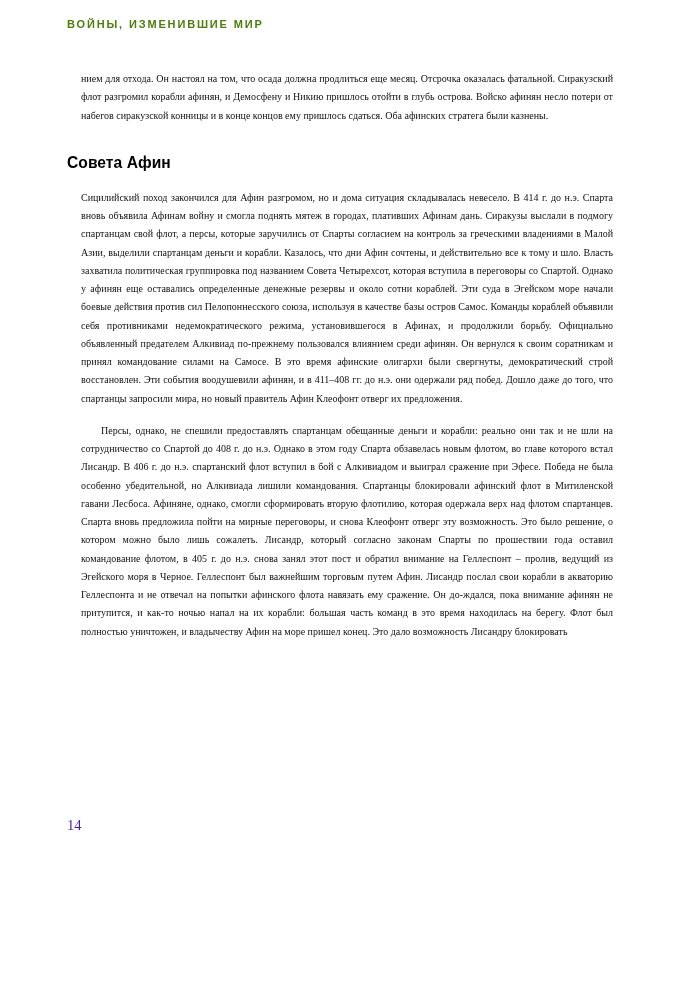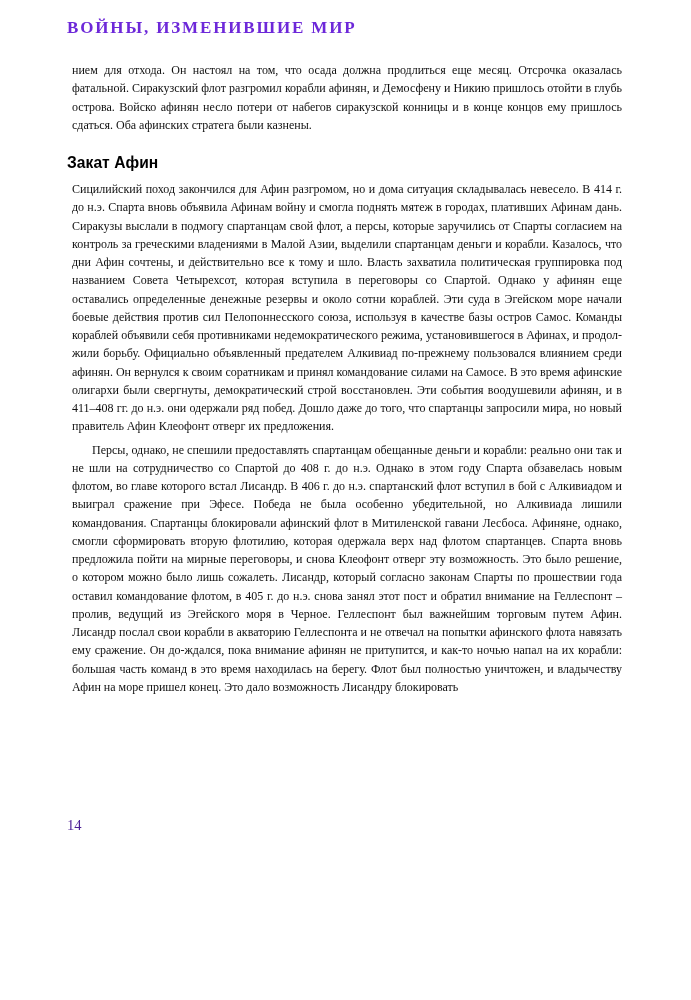--- a/index.html
+++ b/index.html
@@ -23,39 +23,39 @@
     inset: 0;
     background: #ffffff;
   }
 
   
   .running-head {
     position: absolute;
     left: 67px;
     top: 18px;
     width: 560px;
-    font-family: Liberation Serif, serif;
+    font-family: Liberation Sans, sans-serif;
     font-weight: 700;
-    font-size: 17px;
+    font-size: 11px;
     letter-spacing: 1.85px;
-    color: #6d28d9;
+    color: #4d7c0f;
     white-space: nowrap;
   }
 
   
   .column {
     position: absolute;
     left: 67px;
     top: 56px;
     width: 560px;
   }
 
   p.body-text {
-    margin: 5px;
-    font-size: 12px;
+    margin: 14px;
+    font-size: 10px;
     line-height: 18.25px;
     text-align: justify;
     text-justify: inter-word;
     hyphens: manual;
     -webkit-hyphens: manual;
     color: #101010;
     text-indent: 0;
   }
   p.body-text.indented {
     text-indent: 20px;
@@ -93,21 +93,21 @@
 <div class="page">
 
   <div class="running-head">ВОЙНЫ, ИЗМЕНИВШИЕ МИР</div>
 
   <div class="column">
 
     <div class="block">
       <p class="body-text">нием для отхода. Он настоял на том, что осада должна продлиться еще месяц. Отсрочка оказалась фатальной. Сиракузский флот разгромил корабли афинян, и Демосфену и Никию пришлось отойти в глубь острова. Войско афинян несло потери от набегов сиракузской конницы и в конце концов ему пришлось сдать­ся. Оба афинских стратега были казнены.</p>
     </div>
 
-    <h2 class="section-heading">Закат Афин</h2>
+    <h2 class="section-heading">Совета Афин</h2>
 
     <div class="block">
       <p class="body-text">Сицилийский поход закончился для Афин разгромом, но и дома ситуация скла­дывалась невесело. В 414 г. до н.э. Спарта вновь объявила Афинам войну и смо­гла поднять мятеж в городах, плативших Афинам дань. Сиракузы выслали в под­могу спартанцам свой флот, а персы, которые заручились от Спарты согласием на контроль за греческими владениями в Малой Азии, выделили спартанцам деньги и корабли. Казалось, что дни Афин сочтены, и действительно все к тому и шло. Власть захватила политическая группировка под названием Совета Четырехсот, которая вступила в переговоры со Спартой. Однако у афинян еще оставались определенные денежные резервы и около сотни кораблей. Эти суда в Эгейском море начали боевые действия против сил Пелопоннесского союза, используя в качестве базы остров Самос. Команды кораблей объявили себя про­тивниками недемократического режима, установившегося в Афинах, и продол­жили борьбу. Официально объявленный предателем Алкивиад по-прежнему пользовался влиянием среди афинян. Он вернулся к своим соратникам и при­нял командование силами на Самосе. В это время афинские олигархи были свергнуты, демократический строй восстановлен. Эти события воодушевили афинян, и в 411–408 гг. до н.э. они одержали ряд побед. Дошло даже до того, что спартанцы запросили мира, но новый правитель Афин Клеофонт отверг их предложения.</p>
     </div>
 
     <div class="block">
       <p class="body-text indented">Персы, однако, не спешили предоставлять спартанцам обещанные деньги и корабли: реально они так и не шли на сотрудничество со Спартой до 408 г. до н.э. Однако в этом году Спарта обзавелась новым флотом, во главе которого встал Лисандр. В 406 г. до н.э. спартанский флот вступил в бой с Алкивиадом и выиграл сражение при Эфесе. Победа не была особенно убедительной, но Алкивиада лишили командования. Спартанцы блокировали афинский флот в Митиленской гавани Лесбоса. Афиняне, однако, смогли сформировать вторую флотилию, которая одержала верх над флотом спартанцев. Спарта вновь предложила пойти на мирные переговоры, и снова Клеофонт отверг эту возможность. Это было решение, о котором можно было лишь сожалеть. Лисандр, который согласно зако­нам Спарты по прошествии года оставил командование флотом, в 405 г. до н.э. снова занял этот пост и обратил внимание на Геллеспонт – пролив, ведущий из Эгейского моря в Черное. Геллеспонт был важнейшим торговым путем Афин. Лисандр послал свои корабли в акваторию Геллеспонта и не отвечал на попытки афинского флота навязать ему сражение. Он до-ждался, пока внимание афинян не притупится, и как-то ночью напал на их корабли: большая часть команд в это время находилась на берегу. Флот был полностью уничтожен, и владычеству Афин на море пришел конец. Это дало возможность Лисандру блокировать</p>
     </div>
 
   </div>

